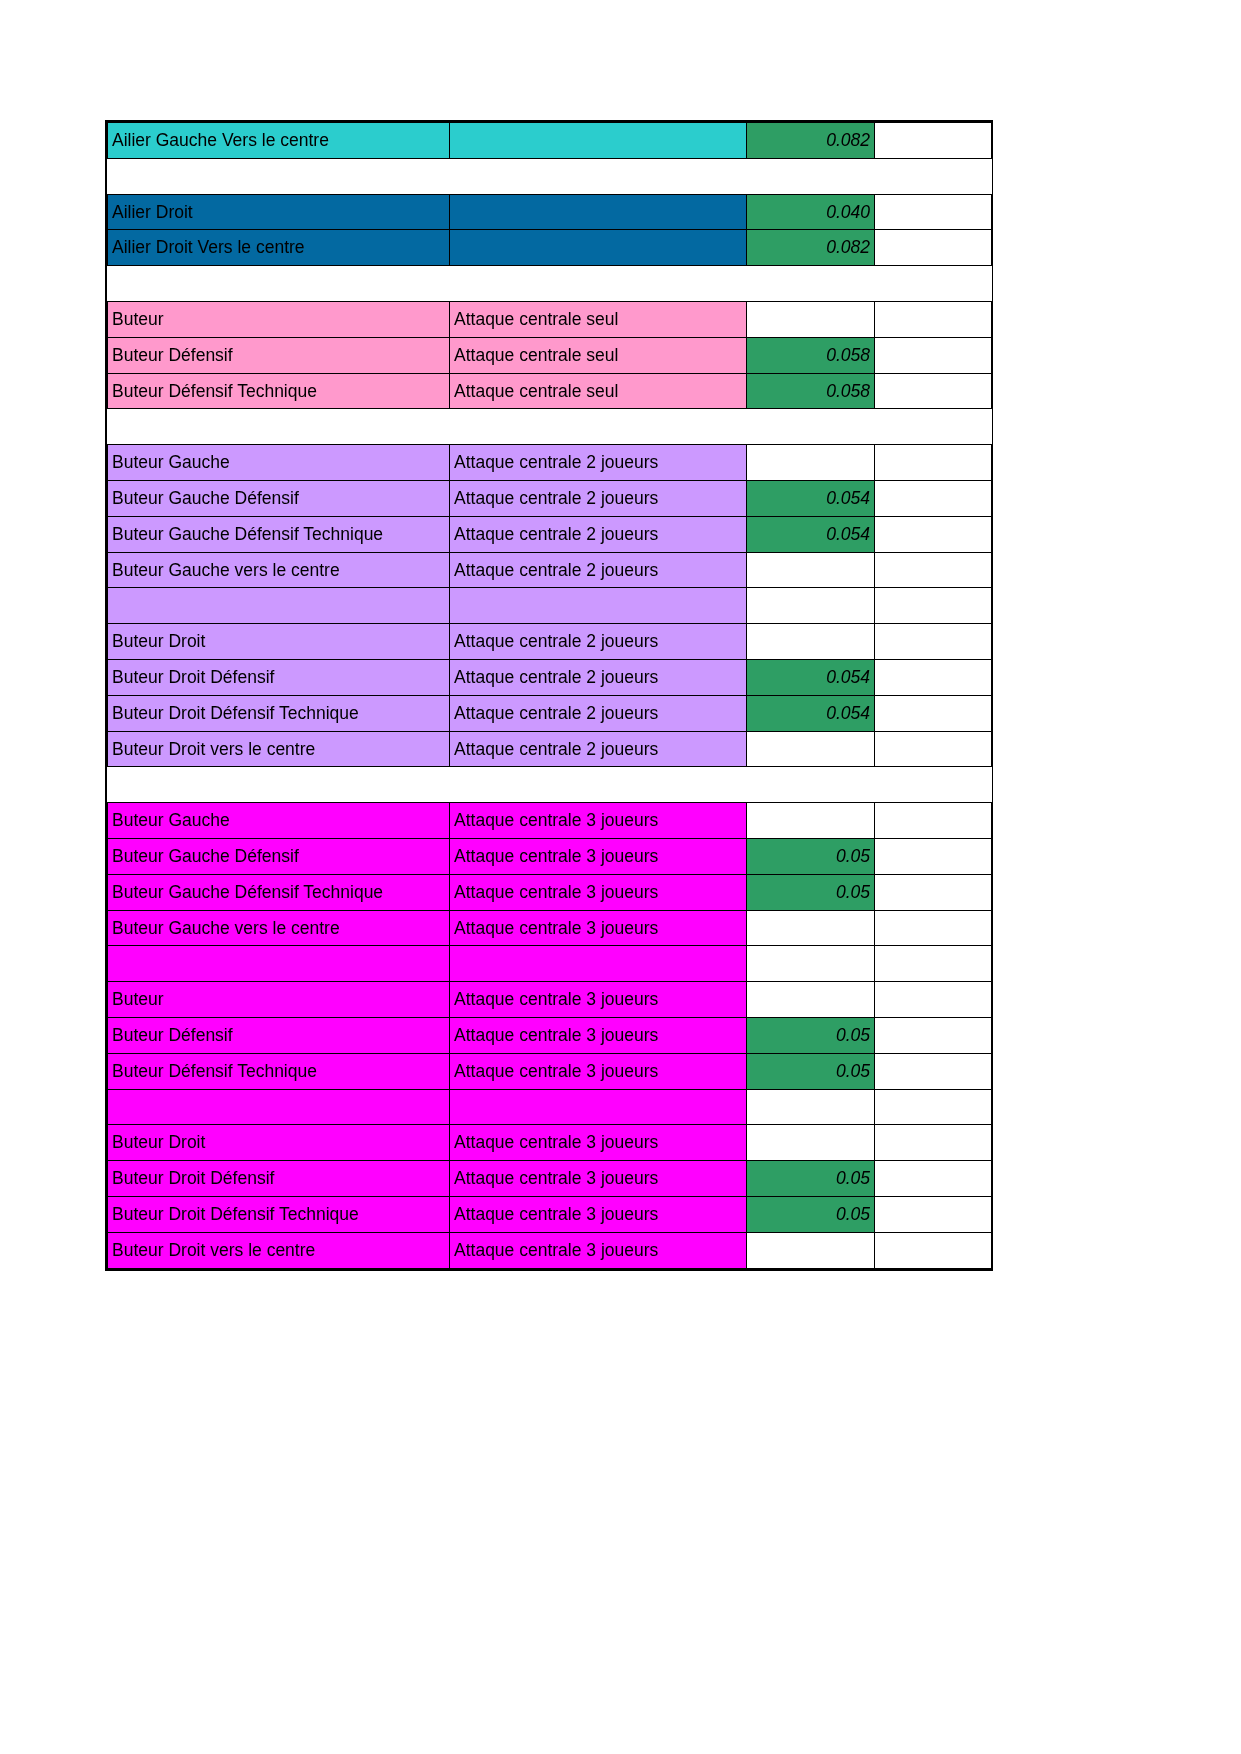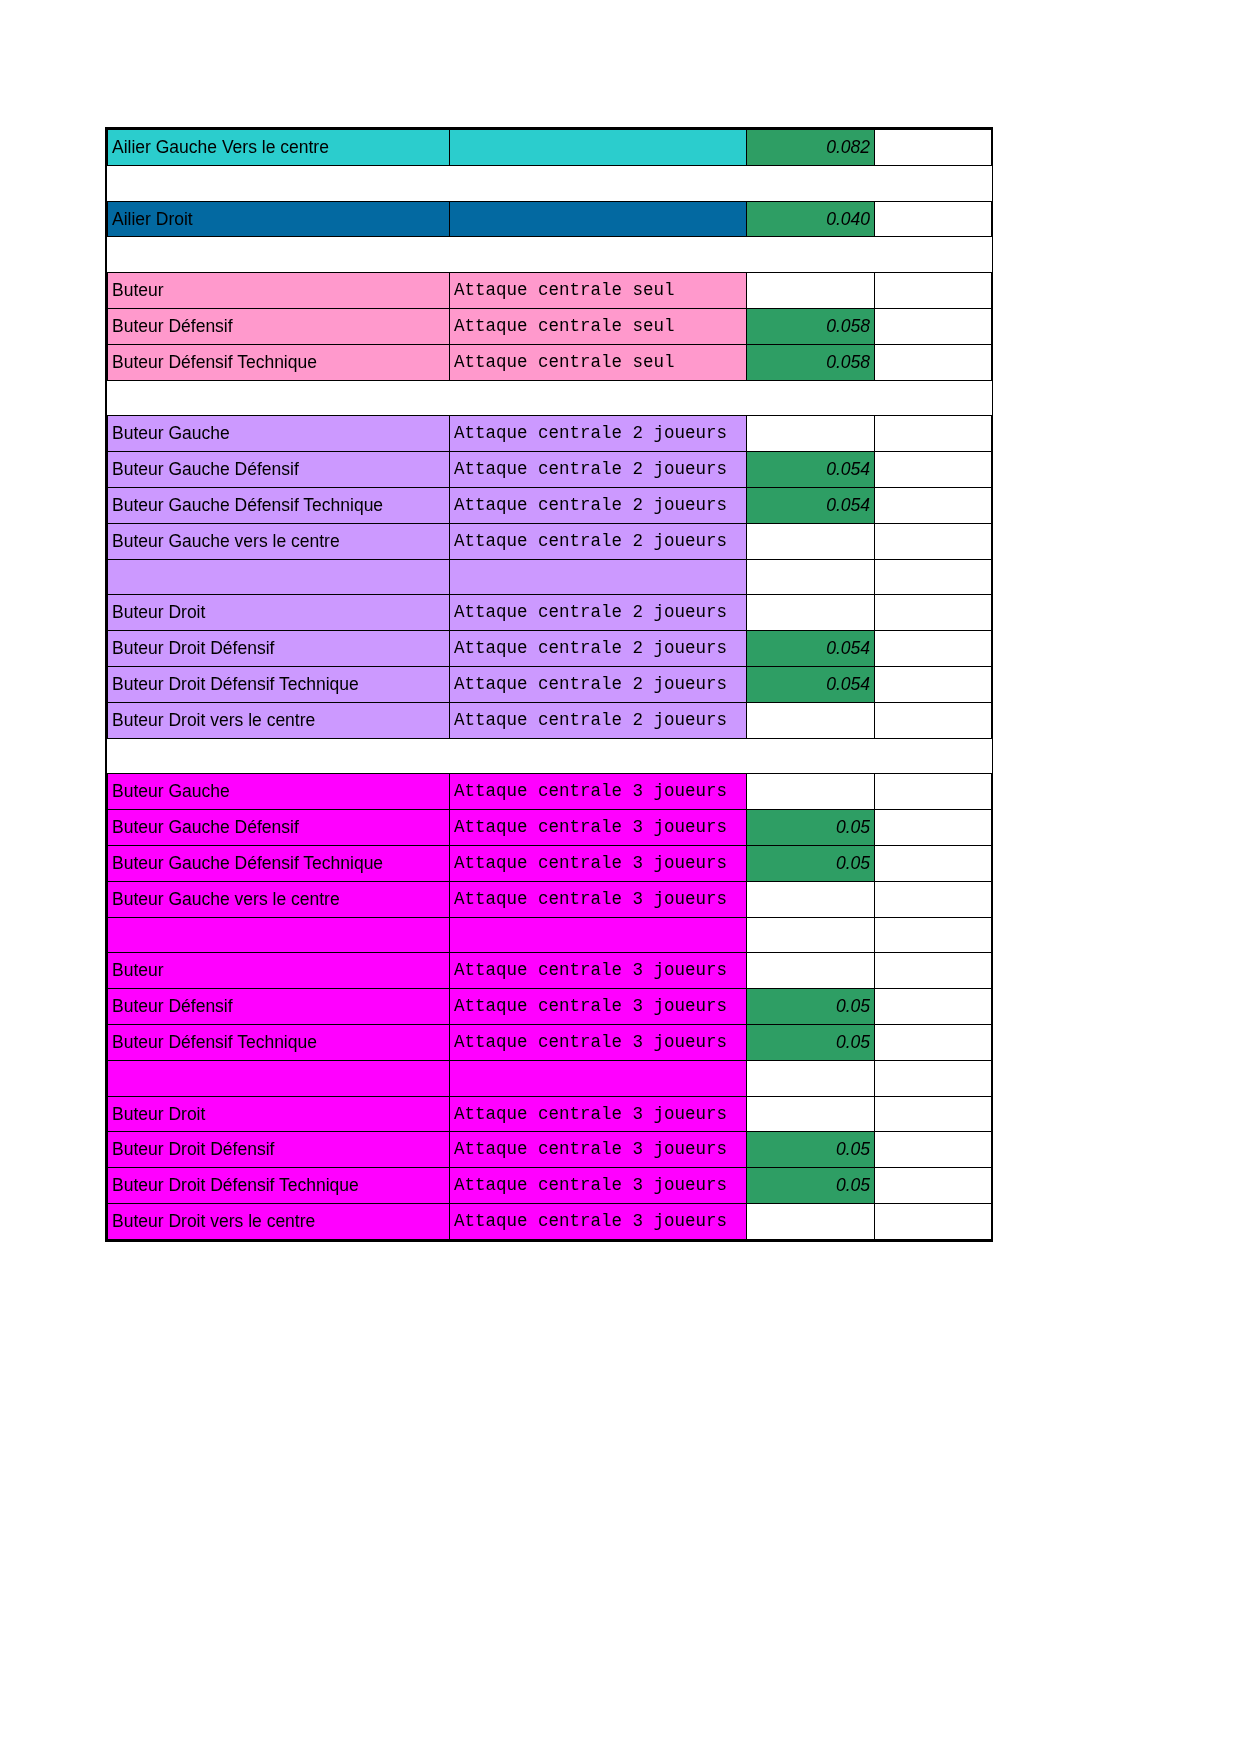--- a/index.html
+++ b/index.html
@@ -10,21 +10,21 @@
   body {
     width: 1241px;
     height: 1754px;
     font-family: "Liberation Sans", sans-serif;
     position: relative;
     overflow: hidden;
   }
   #sheet {
     position: absolute;
     left: 105px;
-    top: 127px;
+    top: 120px;
     width: 888px;
     border: 2px solid #000000;
     box-sizing: border-box;
   }
   table.grid {
     border-collapse: collapse;
     table-layout: fixed;
     width: 884px;
     font-size: 17.5px;
     color: #000000;
@@ -64,21 +64,21 @@
   .fill-magenta  { background: #FF00FF; }
   .fill-green    { background: #2E9E64; }
   .fill-white    { background: #ffffff; }
 
   .val {
     text-align: right;
     padding-right: 10px;
     font-style: italic;
   }
   .name { text-align: left; }
-  .attack { text-align: left; font-family: Liberation Mono, monospace; }
+  .attack { text-align: left; }
   .last { background: #ffffff; }
 </style>
 </head>
 <body>
 
 <div id="sheet">
   <table class="grid">
     <colgroup>
       <col class="c-name">
       <col class="c-attack">
@@ -94,20 +94,26 @@
         </tr>
         <tr class="spacer">
           <td colspan="4"></td>
         </tr>
         <tr>
           <td class="name fill-cyan">Ailier Droit</td>
           <td class="attack fill-cyan"></td>
           <td class="val fill-green">0.040</td>
           <td class="last"></td>
         </tr>
+        <tr>
+          <td class="name fill-cyan">Ailier Droit Vers le centre</td>
+          <td class="attack fill-cyan"></td>
+          <td class="val fill-green">0.082</td>
+          <td class="last"></td>
+        </tr>
         <tr class="spacer">
           <td colspan="4"></td>
         </tr>
         <tr>
           <td class="name fill-pink">Buteur</td>
           <td class="attack fill-pink">Attaque centrale  seul</td>
           <td class="val fill-white"></td>
           <td class="last"></td>
         </tr>
         <tr>

